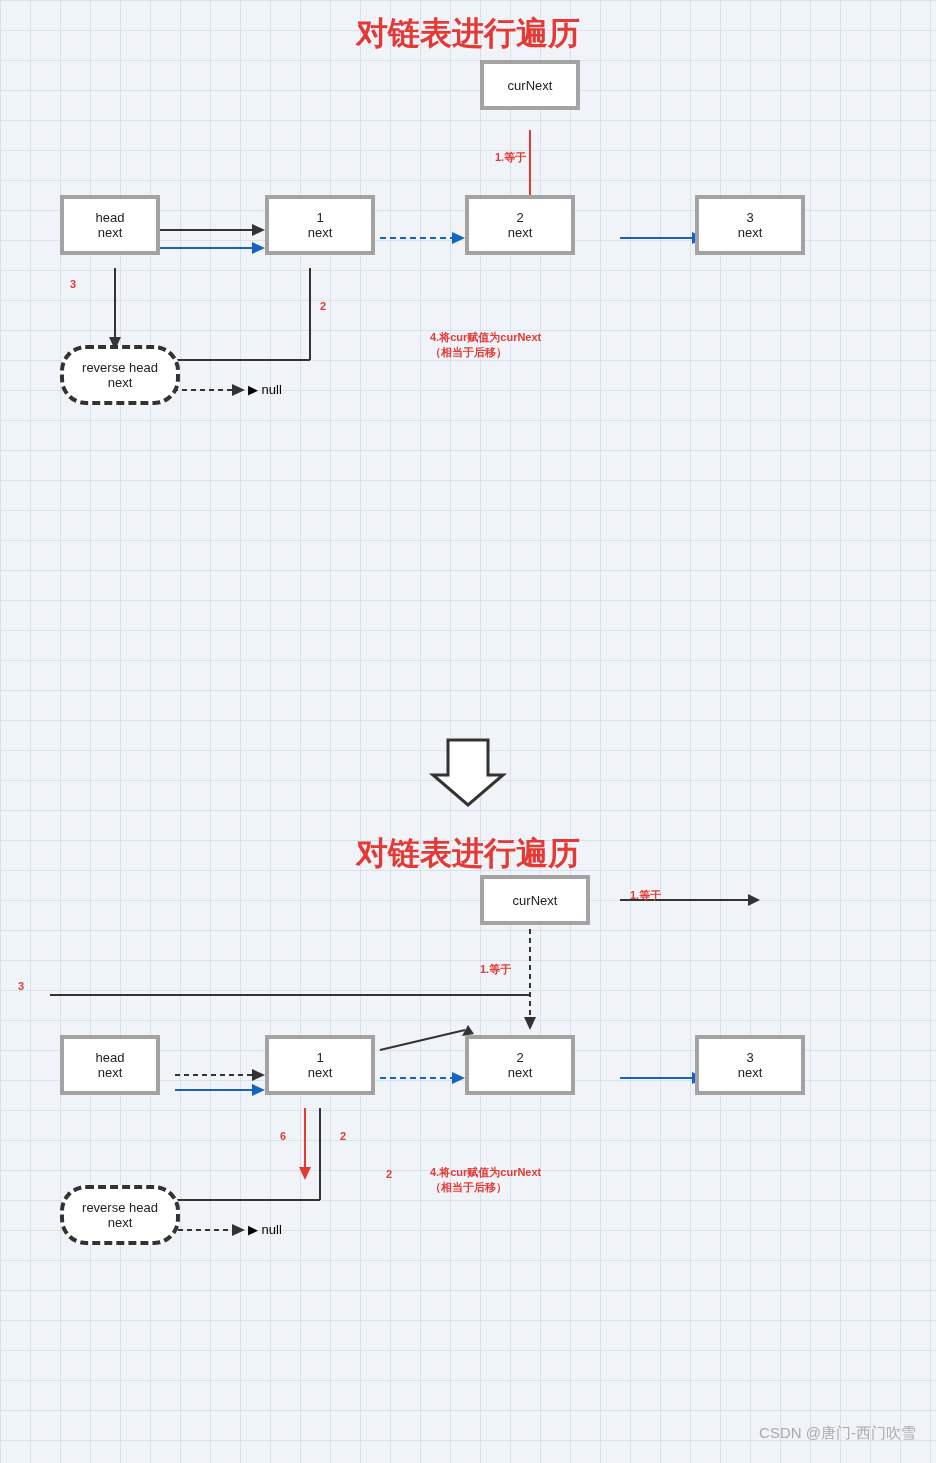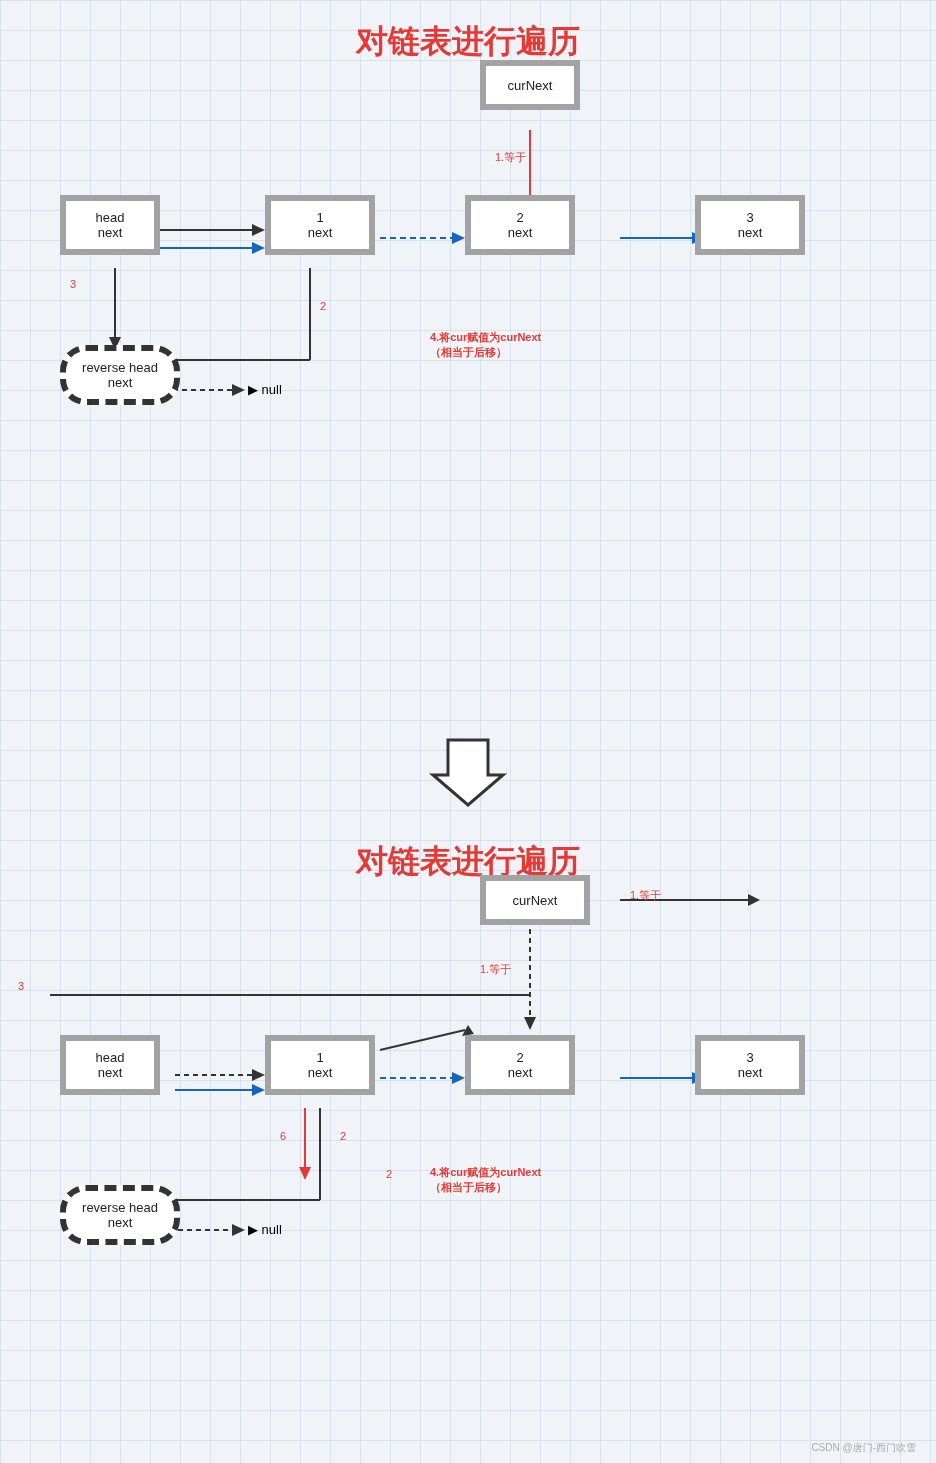--- a/index.html
+++ b/index.html
@@ -19,64 +19,64 @@
     .diagram-section {
       position: relative;
       width: 936px;
     }
 
     .section-title {
       text-align: center;
       font-size: 32px;
       font-weight: bold;
       color: #e53935;
-      padding-top: 20px;
+      padding-top: 12px;
       padding-bottom: 10px;
     }
 
     
     .node {
       position: absolute;
-      border: 6px solid #a3a3a3;
+      border: 4px solid #a3a3a3;
       background: white;
       display: flex;
       flex-direction: column;
       align-items: center;
       justify-content: center;
       font-size: 13px;
       color: #222;
     }
 
     .node.dark-border {
       border-color: #333;
       border-radius: 26px;
     }
 
     
     .arrow-label {
       position: absolute;
       font-size: 11px;
       color: #e53935;
-      font-weight: normal;
+      font-weight: bold;
     }
 
     
     .svg-overlay {
       position: absolute;
       top: 0;
       left: 0;
       width: 936px;
       pointer-events: none;
     }
 
     .watermark {
       position: absolute;
-      bottom: 8px;
+      bottom: 20px;
       right: 20px;
-      font-size: 10px;
+      font-size: 15px;
       color: #aaa;
     }
   </style>
 </head>
 <body>
 
 <div class="diagram-section" style="height: 720px;">
   <div class="section-title">对链表进行遍历</div>
 
   <svg class="svg-overlay" height="720">

